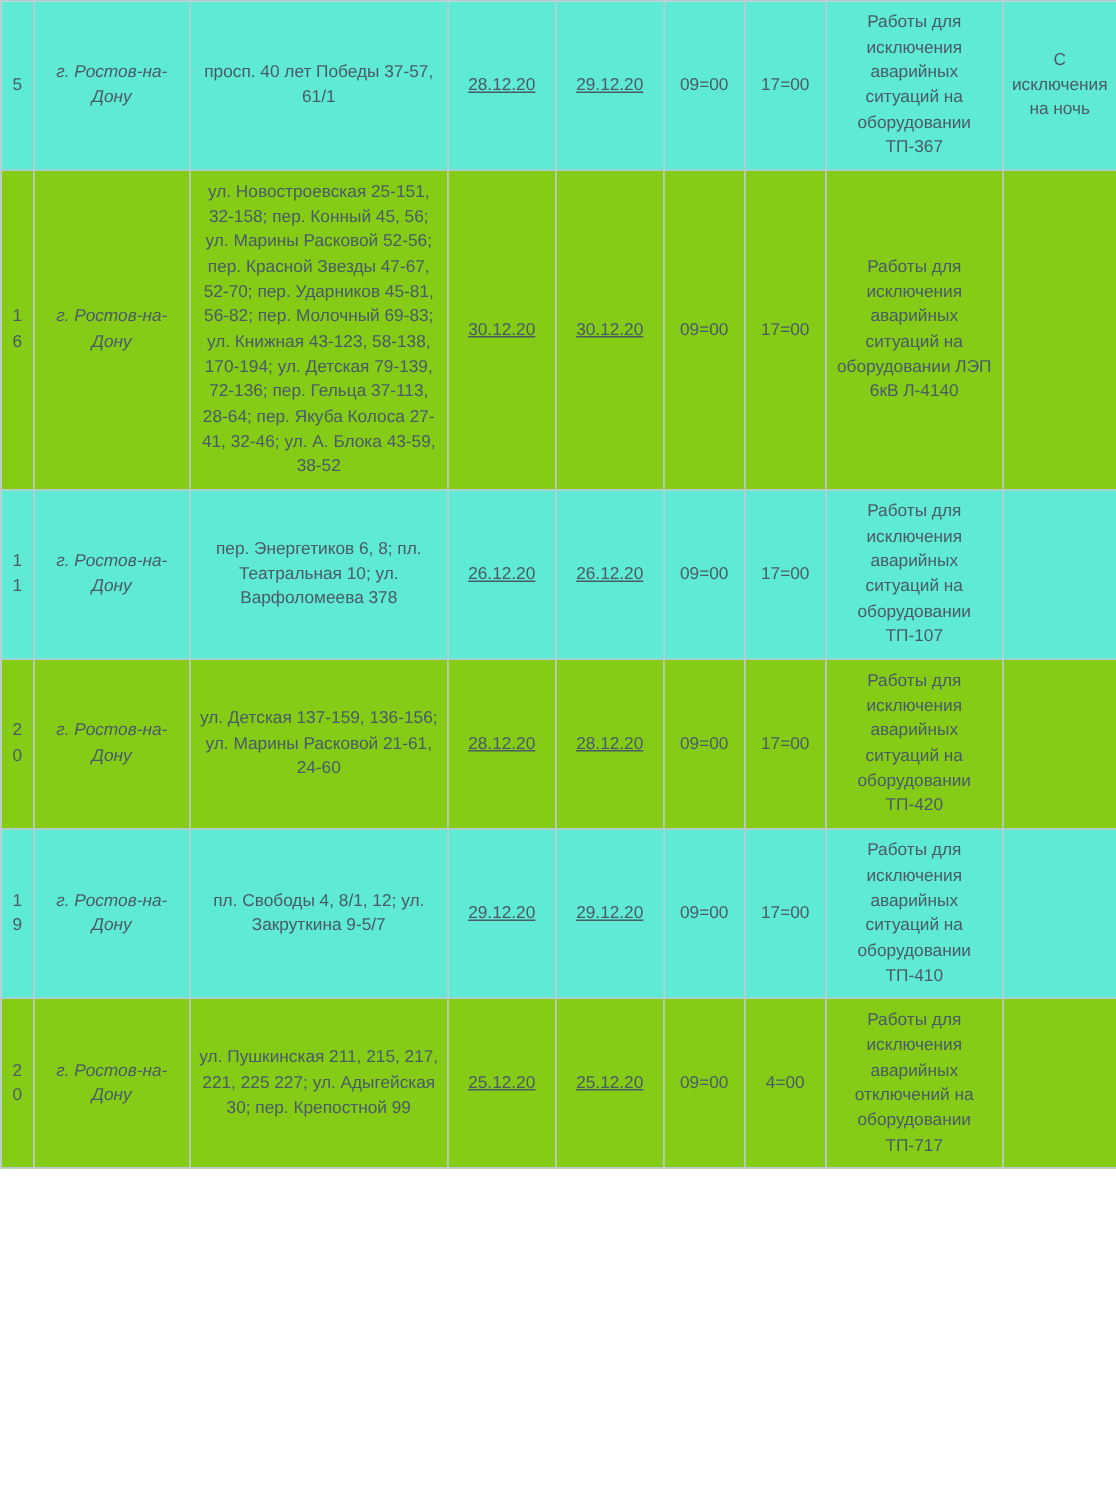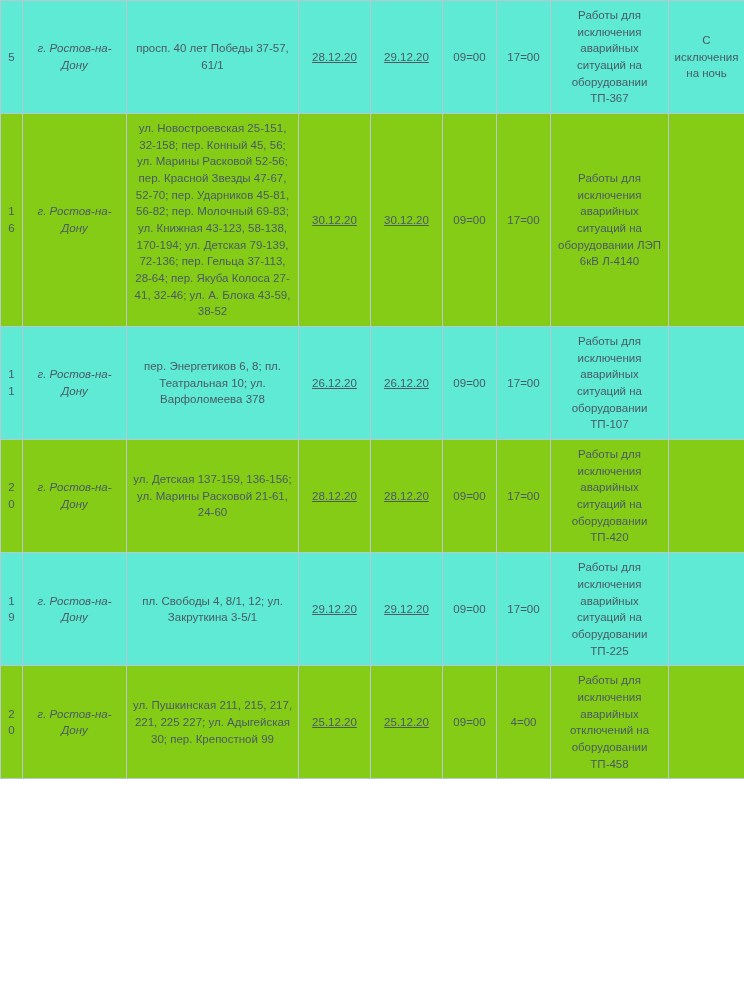--- a/index.html
+++ b/index.html
@@ -126,36 +126,36 @@
         <td class="date">28.12.20</td>
         <td class="time">09=00</td>
         <td class="time">17=00</td>
         <td class="reason">Работы для исключения аварийных ситуаций на оборудовании ТП-420</td>
         <td class="note"></td>
       </tr>
 
       <tr class="shaded">
         <td class="num">19</td>
         <td class="city">г. Ростов-на-Дону</td>
-        <td class="addr">пл. Свободы 4, 8/1, 12; ул. Закруткина 3-5/1</td>
+        <td class="addr">пл. Свободы 4, 8/1, 12; ул. Закруткина 9-5/7</td>
         <td class="date">29.12.20</td>
         <td class="date">29.12.20</td>
         <td class="time">09=00</td>
         <td class="time">17=00</td>
-        <td class="reason">Работы для исключения аварийных ситуаций на оборудовании ТП-225</td>
+        <td class="reason">Работы для исключения аварийных ситуаций на оборудовании ТП-410</td>
         <td class="note"></td>
       </tr>
 
       <tr>
         <td class="num">20</td>
         <td class="city">г. Ростов-на-Дону</td>
         <td class="addr">ул. Пушкинская 211, 215, 217, 221, 225 227; ул. Адыгейская 30; пер. Крепостной 99</td>
         <td class="date">25.12.20</td>
         <td class="date">25.12.20</td>
         <td class="time">09=00</td>
         <td class="time">4=00</td>
-        <td class="reason">Работы для исключения аварийных отключений на оборудовании ТП-458</td>
+        <td class="reason">Работы для исключения аварийных отключений на оборудовании ТП-717</td>
         <td class="note"></td>
       </tr>
 
     </tbody>
   </table>
 </div>
 
 </body></html>

